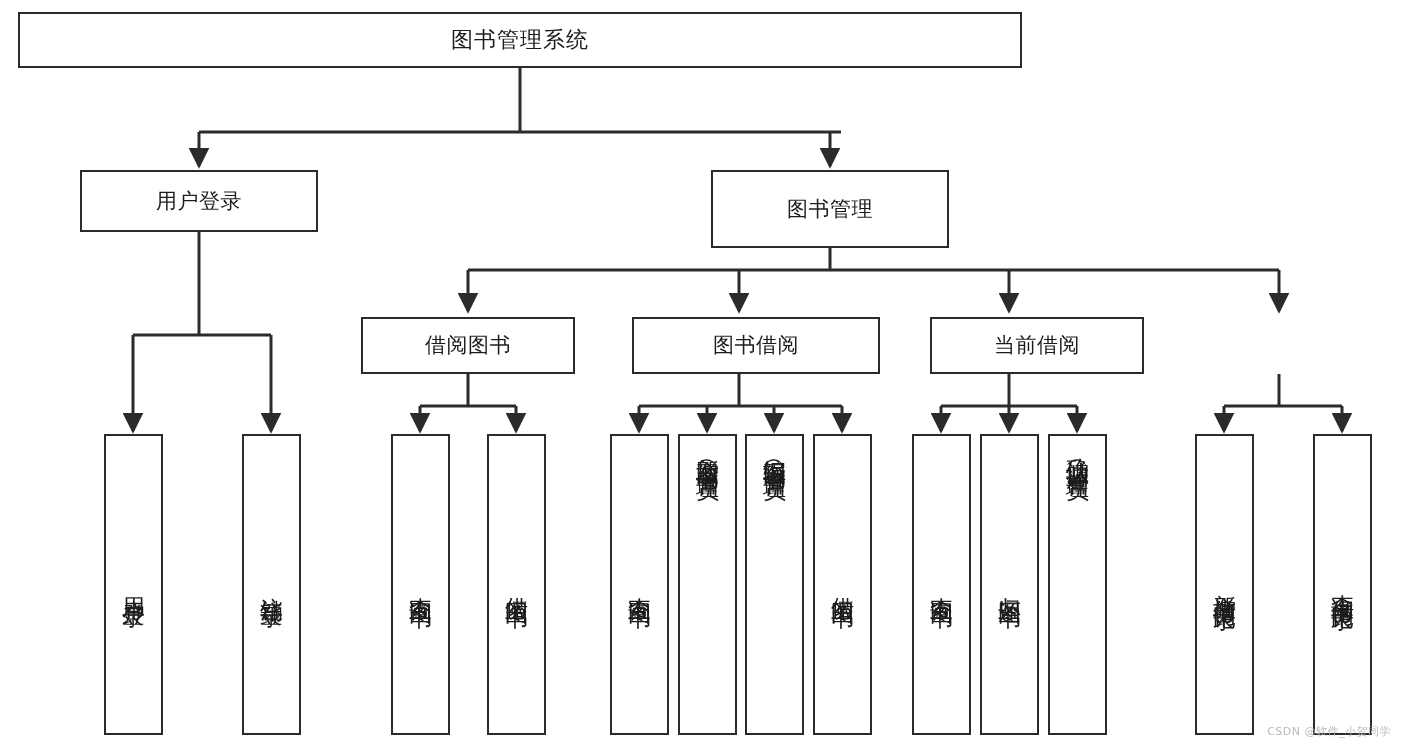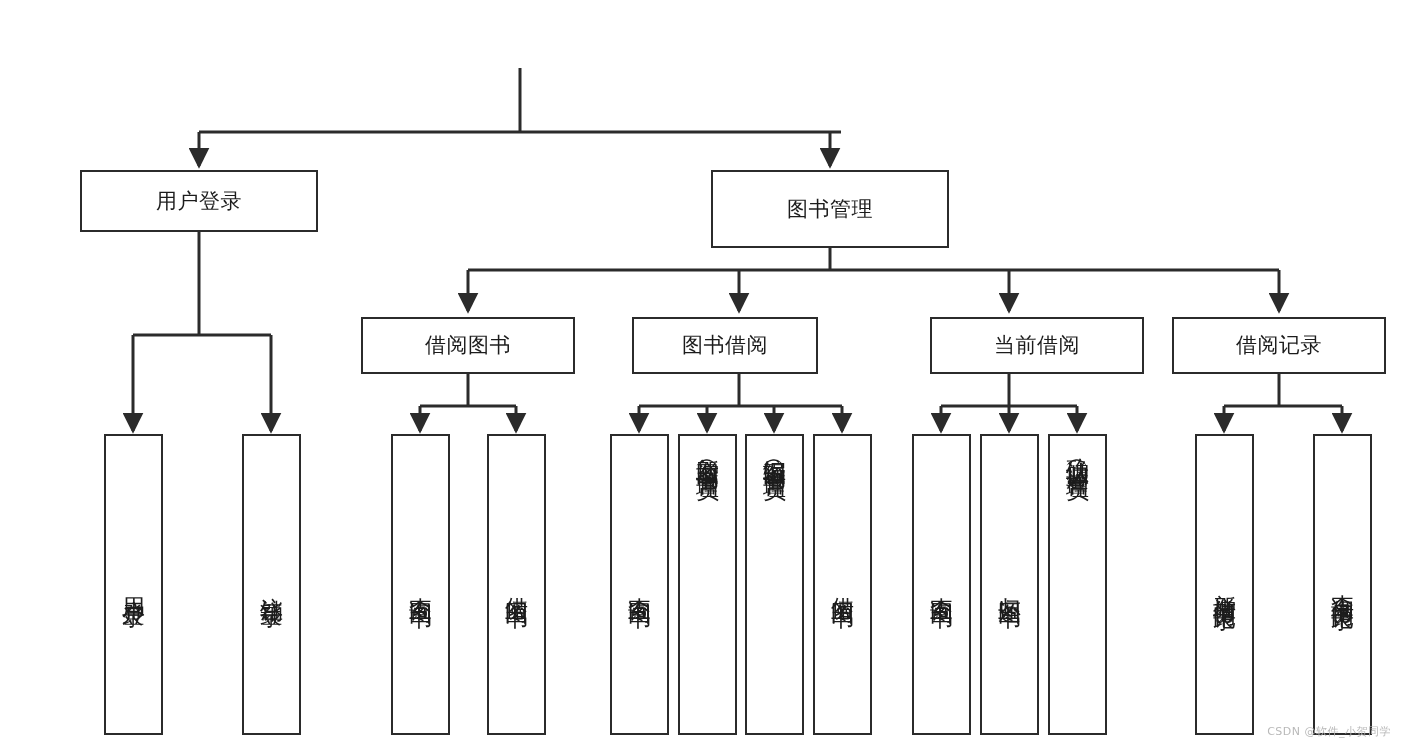--- a/index.html
+++ b/index.html
@@ -126,40 +126,40 @@
       <path d="M 1009 406 L 1009 431" marker-end="url(#arrow)"></path>
       <path d="M 1077 406 L 1077 431" marker-end="url(#arrow)"></path>
 
       <path d="M 1279 374 L 1279 406"></path>
       <path d="M 1224 406 L 1342 406"></path>
       <path d="M 1224 406 L 1224 431" marker-end="url(#arrow)"></path>
       <path d="M 1342 406 L 1342 431" marker-end="url(#arrow)"></path>
     </g>
   </svg>
 
+  <div class="node horiz root" style="left:18px; top:12px; width:1004px; height:56px;">
+    <span class="node-label">图书管理系统</span>
+  </div>
 
   <div class="node horiz" style="left:80px; top:170px; width:238px; height:62px;">
     <span class="node-label">用户登录</span>
   </div>
   <div class="node horiz" style="left:711px; top:170px; width:238px; height:78px;">
     <span class="node-label">图书管理</span>
   </div>
 
   <div class="node horiz" style="left:361px; top:317px; width:214px; height:57px;">
     <span class="node-label">借阅图书</span>
   </div>
-  <div class="node horiz" style="left:632px; top:317px; width:186px; height:57px;">
+  <div class="node horiz" style="left:632px; top:317px; width:248px; height:57px;">
     <span class="node-label">图书借阅</span>
   </div>
   <div class="node horiz" style="left:902px; top:317px; width:214px; height:57px;margin-left:28px;">
     <span class="node-label">当前借阅</span>
   </div>
-  <div class="node horiz" style="left:1172px; top:317px; width:214px; height:57px;">
-    <span class="node-label">借阅记录</span>
-  </div>
 
   <div class="node vert centered" style="left:104px; top:434px; width:59px; height:301px;">
     <span class="node-label">用户登录</span>
   </div>
   <div class="node vert centered" style="left:242px; top:434px; width:59px; height:301px;">
     <span class="node-label">注销登录</span>
   </div>
 
   <div class="node vert centered" style="left:391px; top:434px; width:59px; height:301px;">
     <span class="node-label">查询图书</span>

